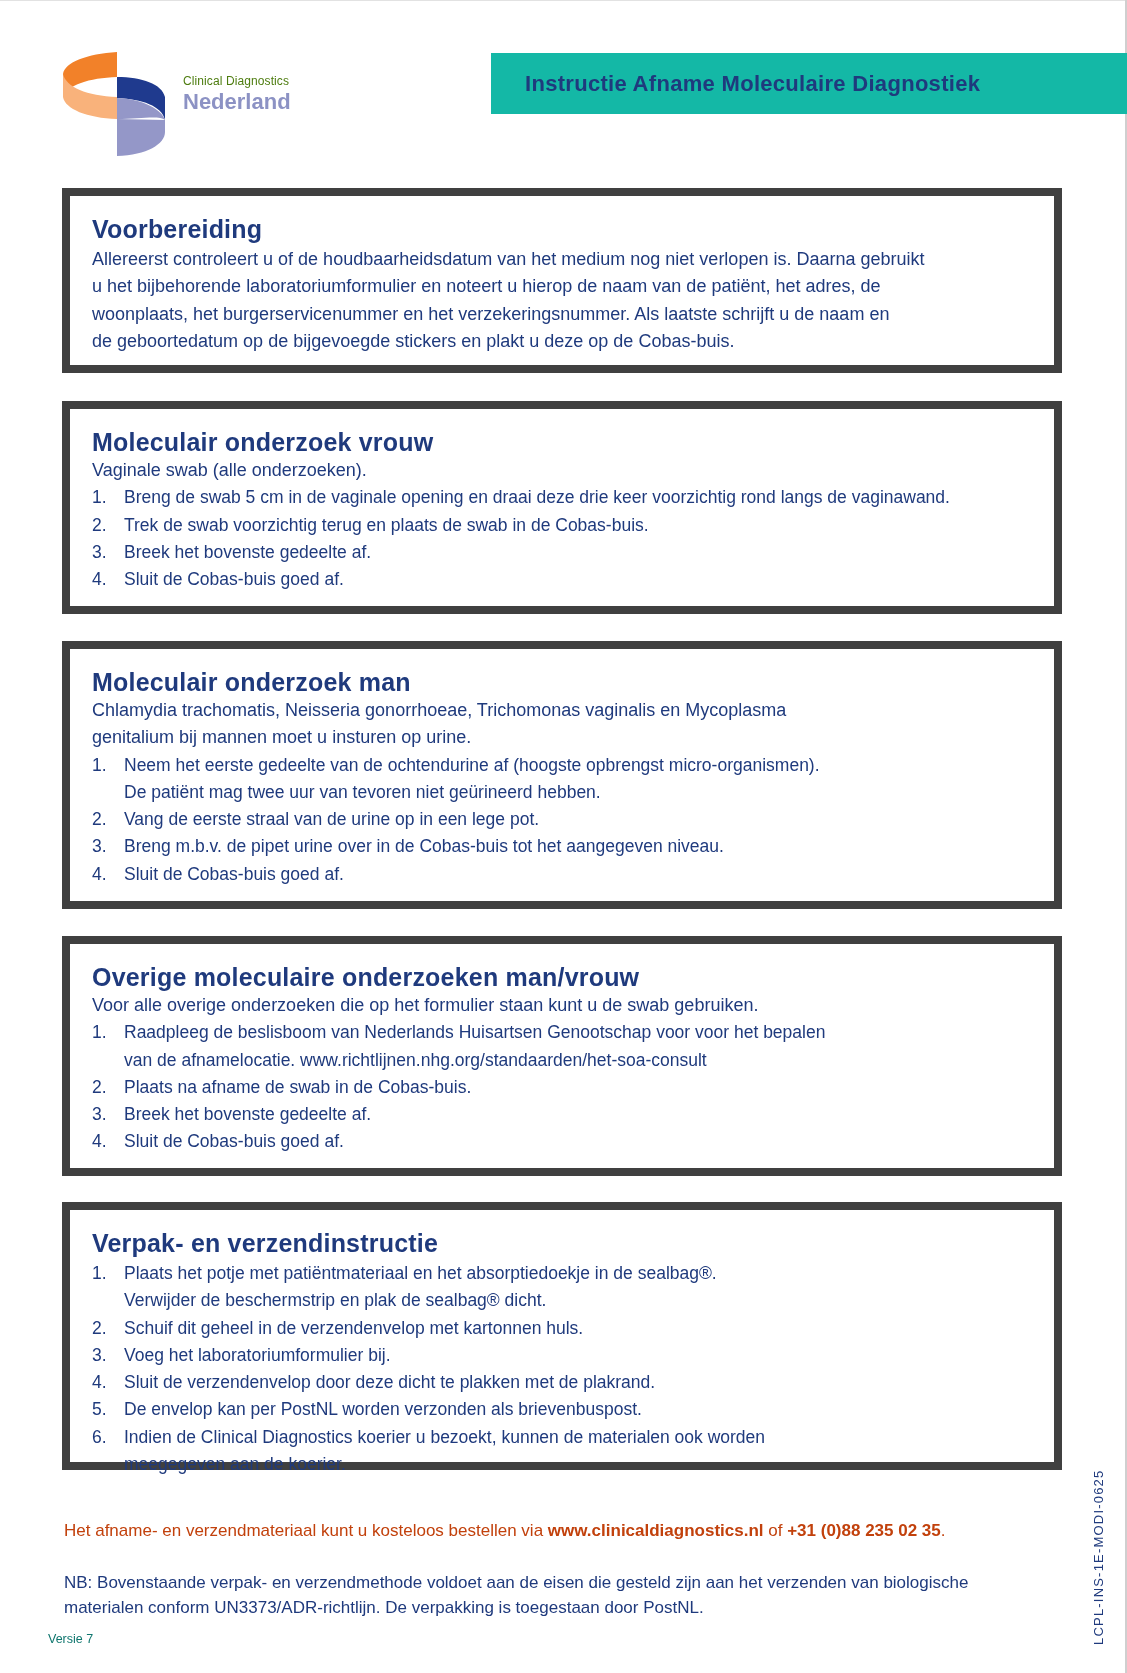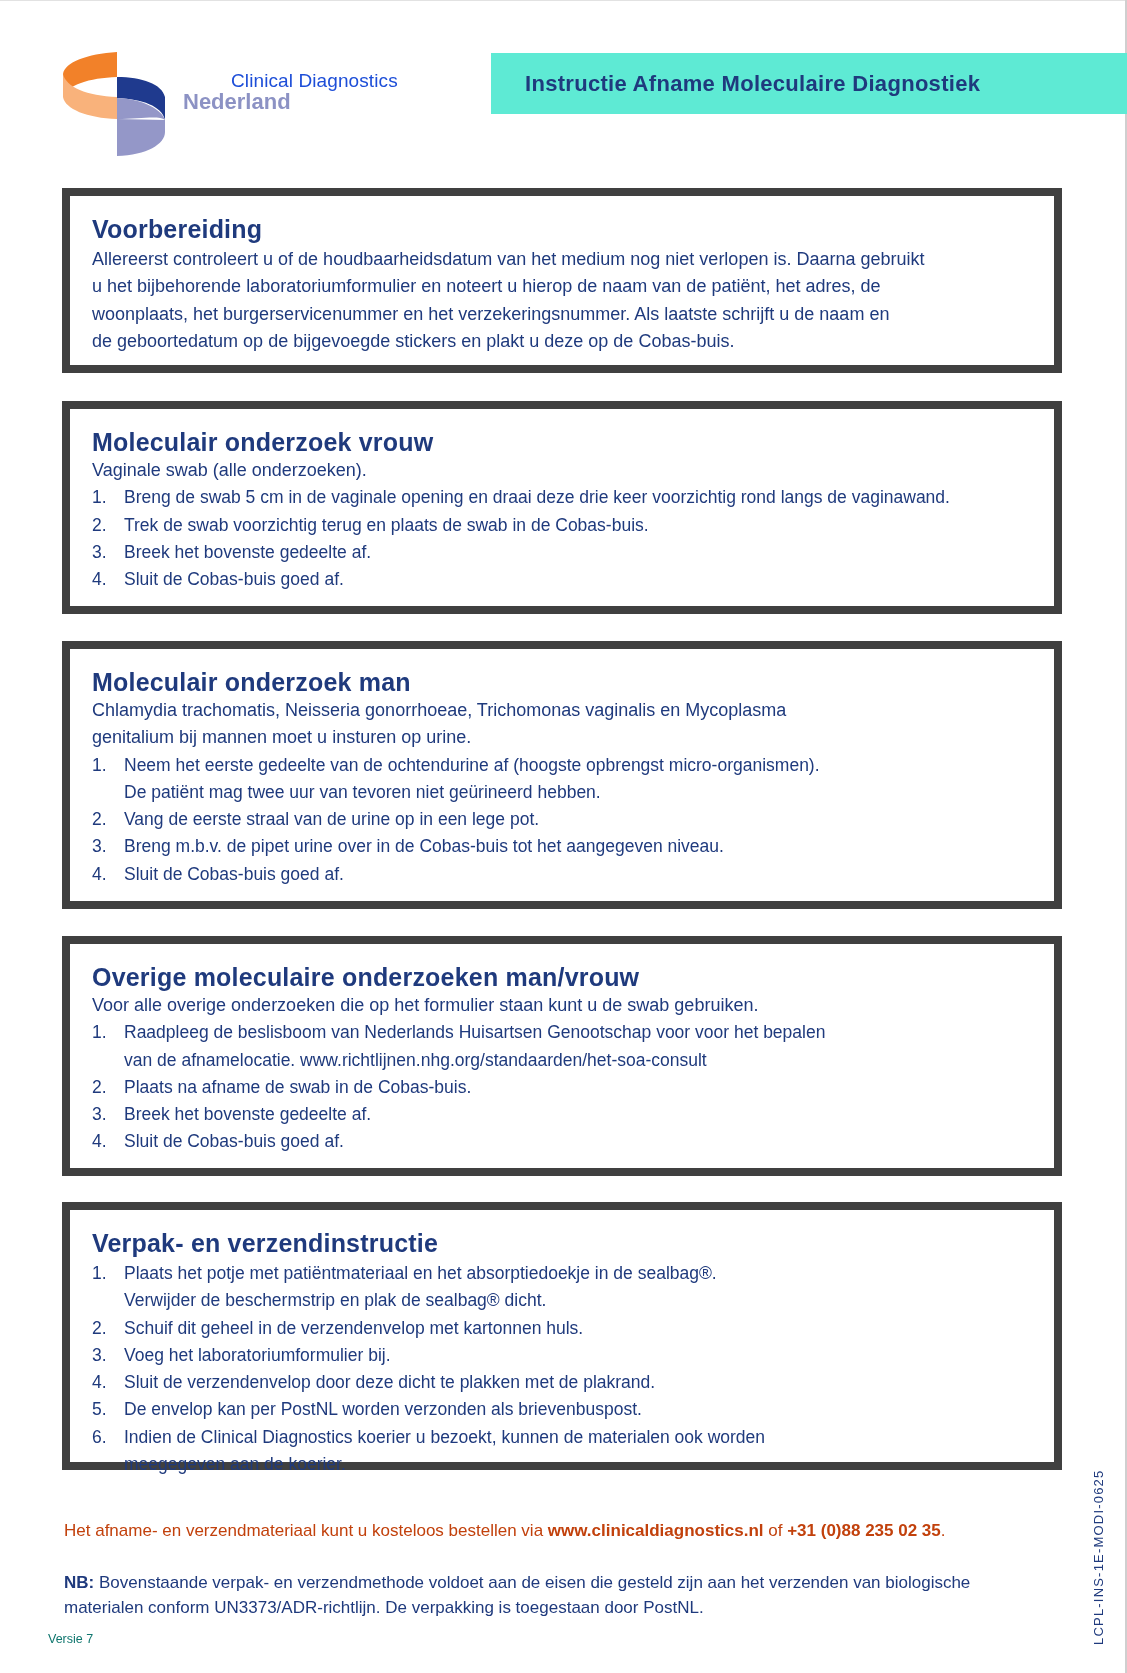--- a/index.html
+++ b/index.html
@@ -5,26 +5,26 @@
     html, body { margin: 0; padding: 0; }
     body {
       width: 1127px; height: 1673px; background: #ffffff; position: relative; overflow: hidden;
       font-family: "Liberation Sans", sans-serif; color: #1f3a7d;
     }
     .page-edge { position: absolute; right: 0; top: 0; width: 2px; height: 1673px; background: #cfcfcf; }
     .page-top { position: absolute; left: 0; top: 0; width: 1127px; height: 1px; background: #e2e2e2; }
 
     .logo { position: absolute; left: 62px; top: 52px; width: 110px; height: 104px; }
     .brand { position: absolute; left: 183px; top: 70px; }
-    .brand-line1 { font-size: 19px; color: #1d4ed8; letter-spacing: 0.1px; line-height: 22px; margin-left: 48px; }
+    .brand-line1 { font-size: 12px; color: #4d7c0f; letter-spacing: 0.1px; line-height: 22px; }
     .brand-line2 { font-size: 22px; color: #8c92c4; font-weight: bold; line-height: 19px; }
 
     .title-banner {
       position: absolute; left: 491px; top: 53px; width: 636px; height: 61px;
-      background: #5eead4; display: flex; align-items: center;
+      background: #14b8a6; display: flex; align-items: center;
     }
     .title-banner span { margin-left: 34px; font-size: 22px; font-weight: bold; color: #1f3a7d; letter-spacing: 0.3px; }
 
     .box {
       position: absolute; left: 62px; width: 1000px; border: 8px solid #404040; box-sizing: border-box;
       padding: 18px 22px 0 22px; background: #fff;
     }
     .box h2 { margin: 0; font-size: 25px; font-weight: bold; color: #1f3a7d; line-height: 30px; letter-spacing: 0.2px; }
     .box p { margin: 0; font-size: 18px; line-height: 27.3px; color: #1f3a7d; }
     .box ol { margin: 0; padding: 0; list-style: none; }
@@ -34,21 +34,21 @@
     #box1 { top: 188px; height: 185px; }
     #box2 { top: 401px; height: 213px; }
     #box3 { top: 641px; height: 268px; }
     #box4 { top: 936px; height: 240px; }
     #box5 { top: 1202px; height: 268px; }
     #box1 h2 { margin-bottom: 2px; }
 
     .footer-order { position: absolute; left: 64px; top: 1521px; font-size: 17px; color: #c2410c; }
     .footer-order b { font-weight: bold; }
     .footer-nb { position: absolute; left: 64px; top: 1570px; width: 960px; font-size: 17px; line-height: 25px; color: #1f3a7d; }
-    .footer-nb b { font-weight: bold; }
+    .footer-nb b { font-weight: normal; }
     .version { position: absolute; left: 48px; top: 1632px; font-size: 12.5px; color: #0f766e; }
     .doc-code {
       position: absolute; left: 1091px; top: 1645px; transform-origin: 0 0; transform: rotate(-90deg);
       font-size: 13px; letter-spacing: 1.2px; color: #1f3a7d; white-space: nowrap;
     }
   </style>
 </head>
 <body>
 
 <div class="page-top"></div>

